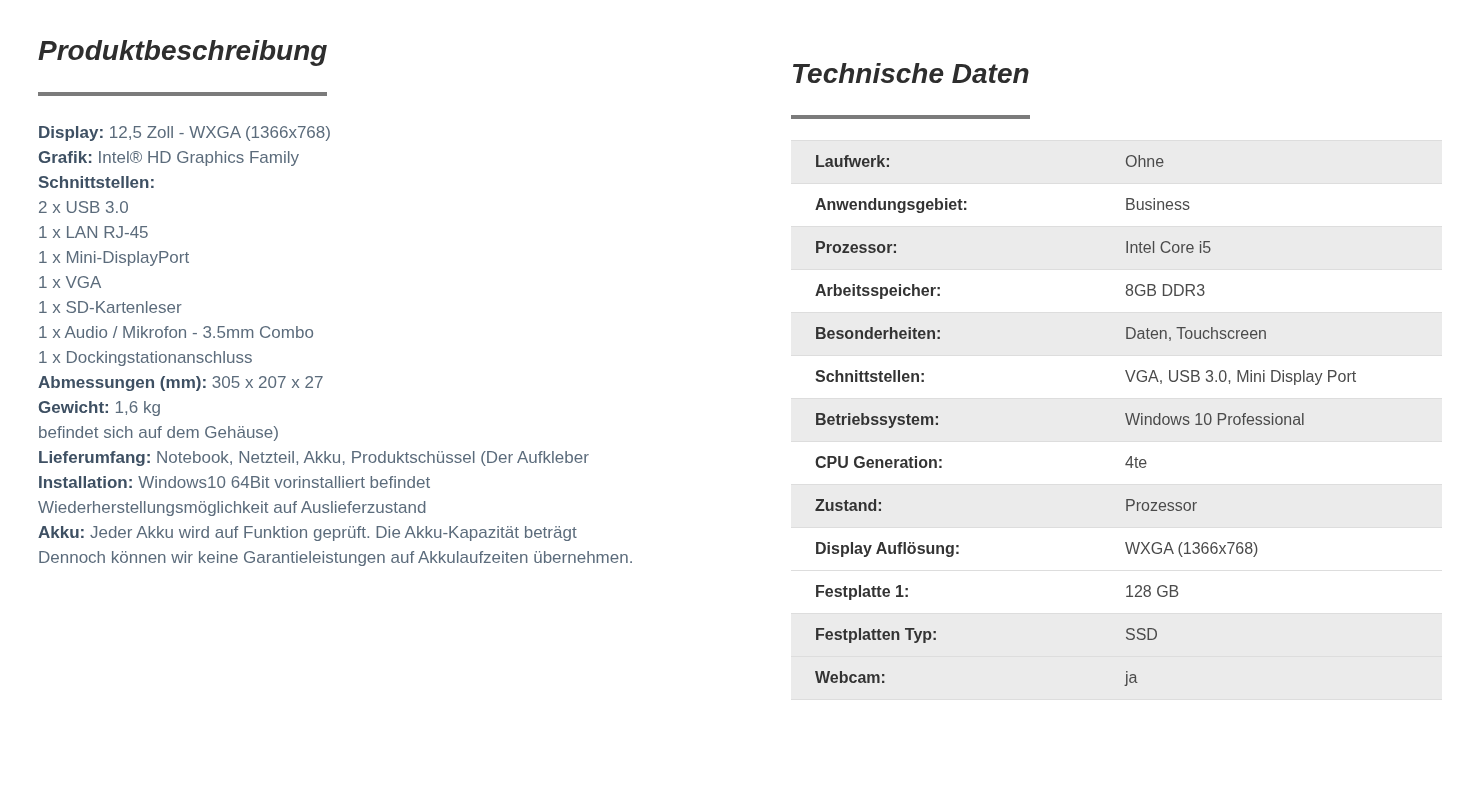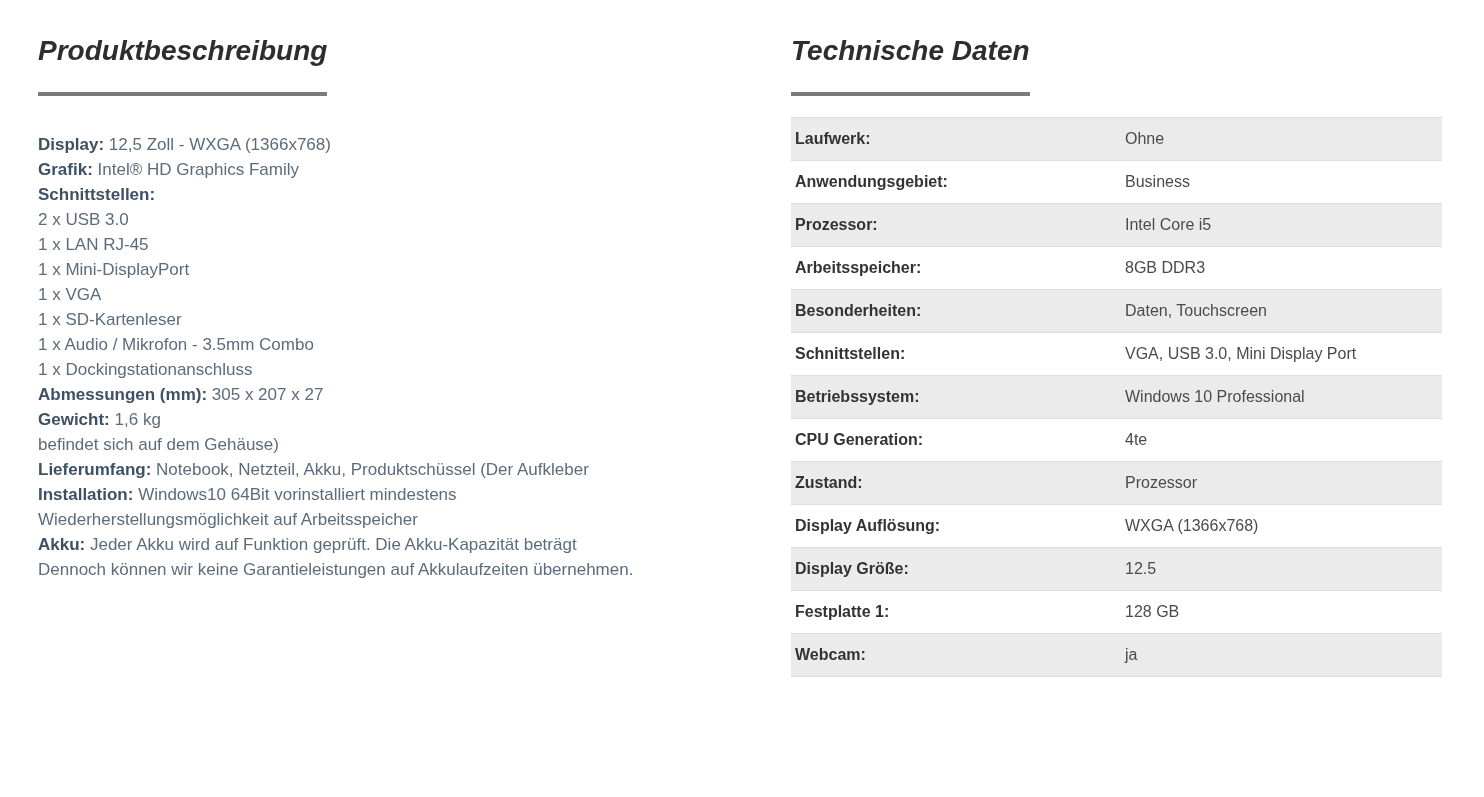--- a/index.html
+++ b/index.html
@@ -17,33 +17,33 @@
   html,body{background:var(--page-bg);}
   body{
     width:1484px;height:797px;overflow:hidden;
     font-family:"Liberation Sans","DejaVu Sans",sans-serif;
   }
   .page{
     display:flex;
     padding:34px 0 0 38px;
   }
   .col-left{width:753px;flex:0 0 753px;}
-  .col-right{width:651px;flex:0 0 651px;}
+  .col-right{width:651px;flex:0 0 651px;margin-top:23px;}
   h2.section-heading{
     display:inline-block;
     font-size:28px;
     font-weight:700;
     font-style:italic;
     color:var(--heading-color);
     letter-spacing:0;
     line-height:1.2;
     padding-bottom:24px;
     border-bottom:4px solid var(--underline-color);
   }
-  .desc-lines{margin-top:36px;}
+  .desc-lines{margin-top:24px;}
   .desc-line{
     font-size:17px;
     line-height:25px;
     color:var(--desc-text-color);
     white-space:nowrap;
   }
   .desc-line .b{font-weight:700;color:var(--desc-bold-color);}
   .desc-line .r{font-weight:400;}
   .spec-table{
     margin-top:21px;
@@ -51,21 +51,21 @@
     border-collapse:collapse;
     table-layout:fixed;
   }
   .spec-table tr{height:43px;border-top:1px solid var(--row-border);}
   .spec-table tr:last-child{border-bottom:1px solid var(--row-border);}
   .spec-table tr.odd{background:var(--row-odd-bg);}
   .spec-table tr.even{background:#ffffff;}
   .spec-table td{vertical-align:middle;font-size:16px;}
   td.spec-label{
     width:334px;
-    padding-left:4px;
+    padding-left:24px;
     font-weight:700;
     color:var(--table-label-color);
   }
   td.spec-value{
     color:var(--table-value-color);
     font-weight:400;
   }
 </style>
 </head>
 <body>
@@ -82,22 +82,22 @@
         <div class="desc-line"><span class="r">1 x LAN RJ-45</span></div>
         <div class="desc-line"><span class="r">1 x Mini-DisplayPort</span></div>
         <div class="desc-line"><span class="r">1 x VGA</span></div>
         <div class="desc-line"><span class="r">1 x SD-Kartenleser</span></div>
         <div class="desc-line"><span class="r">1 x Audio / Mikrofon - 3.5mm Combo</span></div>
         <div class="desc-line"><span class="r">1 x Dockingstationanschluss</span></div>
         <div class="desc-line"><span class="b">Abmessungen (mm):</span><span class="r"> 305 x 207 x 27</span></div>
         <div class="desc-line"><span class="b">Gewicht:</span><span class="r"> 1,6 kg</span></div>
         <div class="desc-line"><span class="r">befindet sich auf dem Gehäuse)</span></div>
         <div class="desc-line"><span class="b">Lieferumfang:</span><span class="r"> Notebook, Netzteil, Akku, Produktschüssel (Der Aufkleber</span></div>
-        <div class="desc-line"><span class="b">Installation:</span><span class="r"> Windows10 64Bit vorinstalliert mindestens</span></div>
-        <div class="desc-line"><span class="r">Wiederherstellungsmöglichkeit auf Arbeitsspeicher</span></div>
+        <div class="desc-line"><span class="b">Installation:</span><span class="r"> Windows10 64Bit vorinstalliert befindet</span></div>
+        <div class="desc-line"><span class="r">Wiederherstellungsmöglichkeit auf Auslieferzustand</span></div>
         <div class="desc-line"><span class="b">Akku:</span><span class="r"> Jeder Akku wird auf Funktion geprüft. Die Akku-Kapazität beträgt</span></div>
         <div class="desc-line"><span class="r">Dennoch können wir keine Garantieleistungen auf Akkulaufzeiten übernehmen.</span></div>
       </div>
   </section>
 
   <section class="col-right">
     <h2 class="section-heading">Technische Daten</h2>
     <table class="spec-table">
       <tbody>
           <tr class="odd">
@@ -133,27 +133,27 @@
             <td class="spec-value">4te</td>
           </tr>
           <tr class="odd">
             <td class="spec-label">Zustand:</td>
             <td class="spec-value">Prozessor</td>
           </tr>
           <tr class="even">
             <td class="spec-label">Display Auflösung:</td>
             <td class="spec-value">WXGA (1366x768)</td>
           </tr>
-          <tr class="odd">
-            <td class="spec-label">Display Größe:</td>
-            <td class="spec-value">12.5</td>
-          </tr>
           <tr class="even">
             <td class="spec-label">Festplatte 1:</td>
             <td class="spec-value">128 GB</td>
+          </tr>
+          <tr class="odd">
+            <td class="spec-label">Festplatten Typ:</td>
+            <td class="spec-value">SSD</td>
           </tr>
           <tr class="odd">
             <td class="spec-label">Webcam:</td>
             <td class="spec-value">ja</td>
           </tr>
         </tbody>
     </table>
   </section>
 
 </div>

